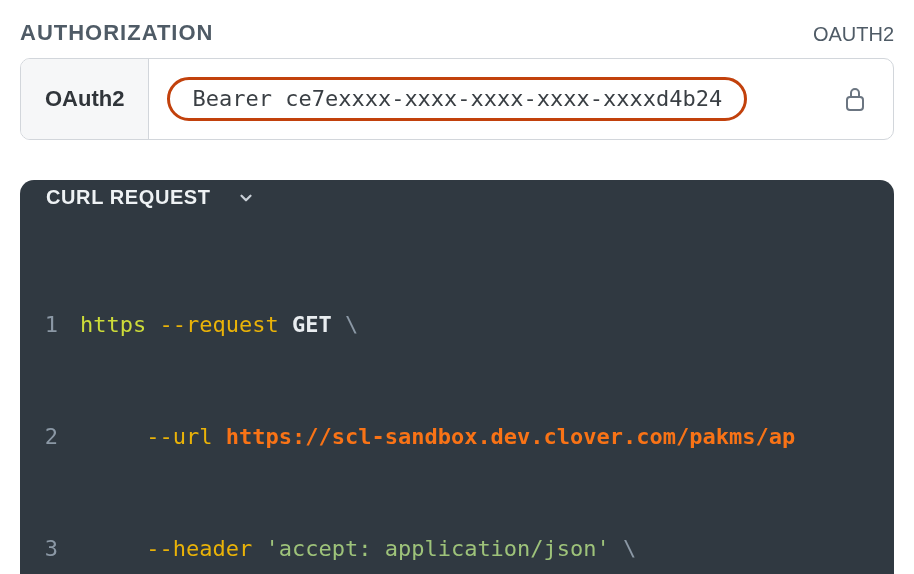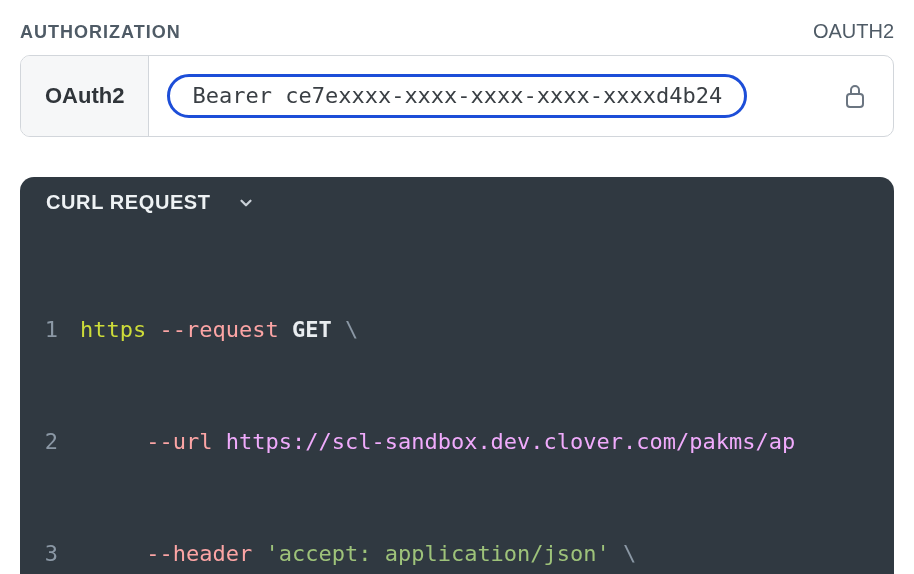--- a/index.html
+++ b/index.html
@@ -12,21 +12,21 @@
   }
 
   
   .auth-header-row {
     display: flex;
     justify-content: space-between;
     align-items: flex-end;
     margin-bottom: 12px;
   }
   .auth-title {
-    font-size: 18px;
+    font-size: 22px;
     font-weight: 700;
     letter-spacing: 1px;
     color: #4f5b66;
   }
   .auth-scheme {
     font-size: 20px;
     font-weight: 400;
     color: #4f5b66;
   }
 
@@ -53,21 +53,21 @@
     display: flex;
     align-items: center;
     padding: 0 18px;
     position: relative;
   }
   .bearer-pill {
     font-family: "SFMono-Regular", ui-monospace, Menlo, Consolas, monospace;
     font-size: 22px;
     font-weight: 500;
     color: #3a3f44;
-    border: 3px solid #1d4ed8;
+    border: 3px solid #c2410c;
     border-radius: 999px;
     padding: 6px 22px;
     line-height: 1.2;
     white-space: nowrap;
   }
   .auth-lock-cell {
     display: flex;
     align-items: center;
     padding: 0 26px 0 10px;
     color: #6b7581;
@@ -79,21 +79,21 @@
     margin-top: 40px;
     background: #303941;
     border-radius: 14px;
     color: #e9edf0;
     overflow: hidden;
   }
   .code-header {
     display: flex;
     align-items: center;
     gap: 26px;
-    padding: 14px 26px 10px 26px;
+    padding: 6px 26px 10px 26px;
   }
   .code-header-title {
     font-size: 20px;
     font-weight: 800;
     letter-spacing: 0.6px;
     color: #eef2f4;
   }
   .chevron-icon { color: #c8cfd6; display:flex; align-items:center; }
 
   .code-body {
@@ -108,25 +108,25 @@
   .gutter {
     width: 60px;
     text-align: right;
     padding-right: 22px;
     color: #8b98a5;
     flex-shrink: 0;
     user-select: none;
   }
   .code { flex: 1; color: #e9edf0; overflow: hidden; }
   .tok-cmd   { color: #cddc39; } 
-  .tok-opt   { color: #fca5a5; } 
+  .tok-opt   { color: #eab308; } 
   .tok-verb  { color: #e9edf0; font-weight: bold; }
   .tok-slash { color: #8b98a5; }
   .tok-str   { color: #9ec37a; } 
-  .tok-url   { color: #f0abfc; }
+  .tok-url   { color: #f97316; font-weight: bold; }
 </style>
 </head>
 <body>
 
 <div class="auth-header-row">
   <div class="auth-title">AUTHORIZATION</div>
   <div class="auth-scheme">OAUTH2</div>
 </div>
 
 <div class="auth-box">

